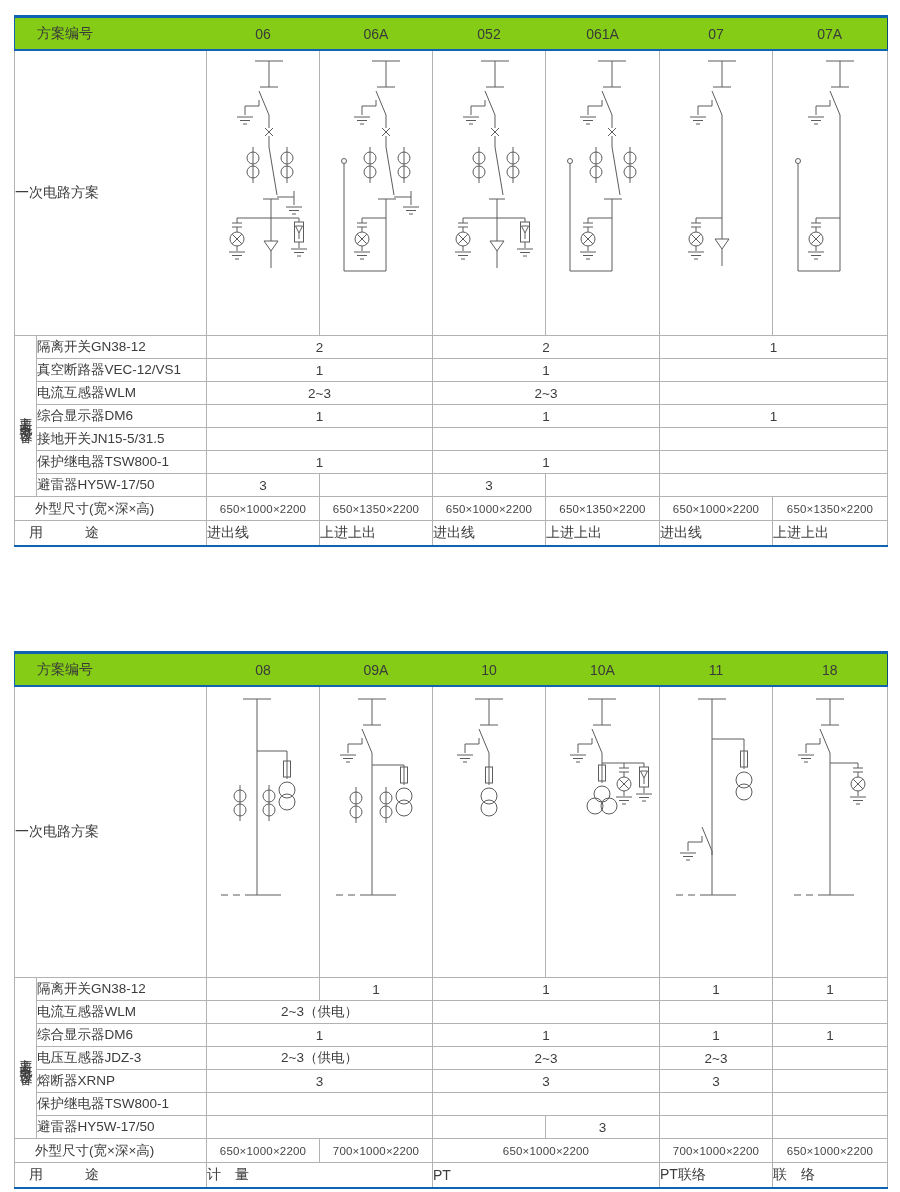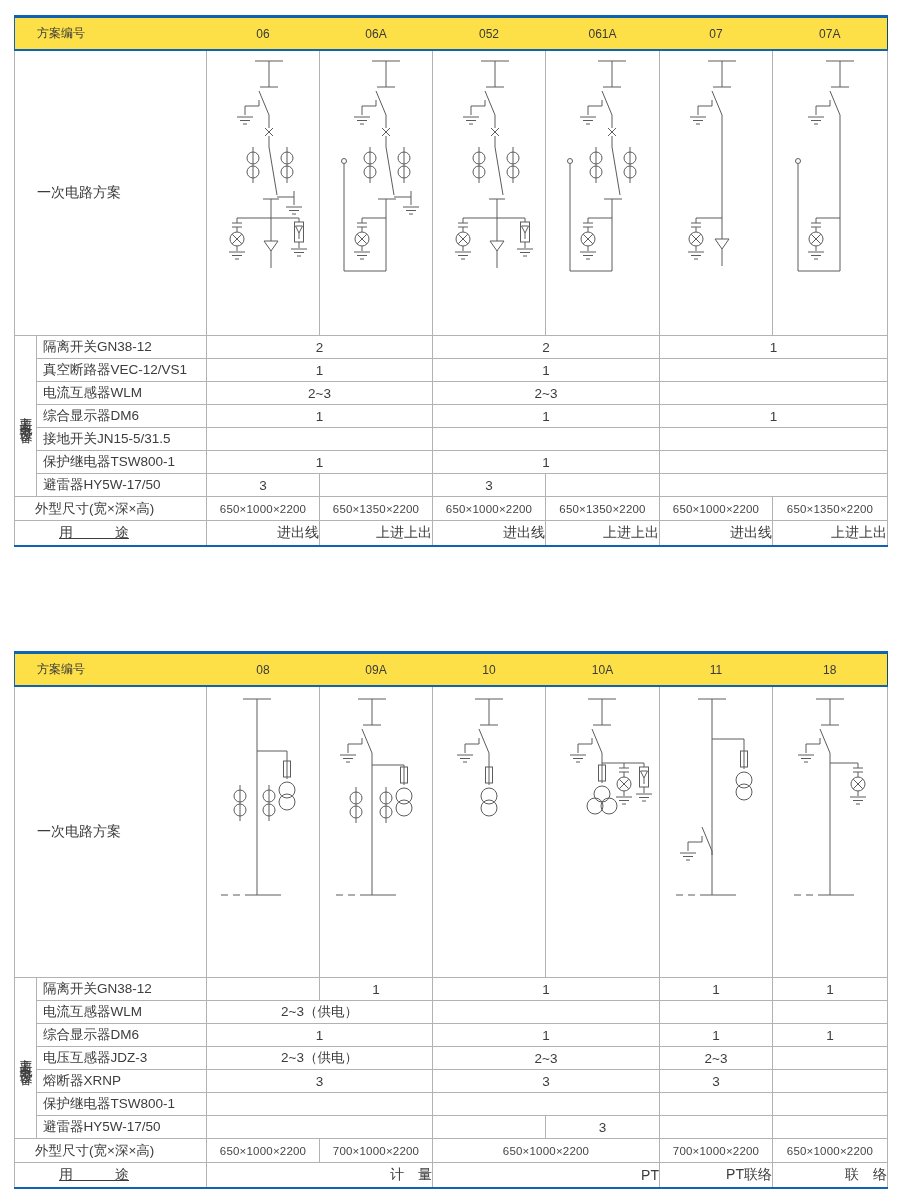--- a/index.html
+++ b/index.html
@@ -8,43 +8,43 @@
     font-family:"Liberation Sans","DejaVu Sans",sans-serif;color:#3c3c3c;
   }
   table.tbl{
     position:absolute;left:14px;width:873px;
     border-collapse:collapse;table-layout:fixed;
   }
   #table1{top:15px;}
   #table2{top:651px;}
   
   tr.hdr th{
-    background:#fde047;border:none;height:31px;
+    background:#84cc16;border:none;height:31px;
     border-top:3px solid #1062b3;border-bottom:2px solid #1062b3;
-    font-size:12px;font-weight:normal;color:#3a3a3a;text-align:center;padding:0;
+    font-size:14px;font-weight:normal;color:#3a3a3a;text-align:center;padding:0;
   }
   tr.hdr th.hl{text-align:left;padding-left:22px;}
   tr.hdr th:first-child{border-left:1px solid #1062b3;}
   tr.hdr th:last-child{border-right:1px solid #0c4a6e;}
   
   td{border:1px solid #b2b2b2;padding:0;font-size:13.5px;color:#3c3c3c;}
   td.diacell{height:284px;vertical-align:top;}
   #table2 td.diacell{height:290px;}
-  td.dialbl{vertical-align:middle;padding-left:22px;font-size:14px;}
-  td.lbl{height:22px;padding-left:6px;text-align:left;}
+  td.dialbl{vertical-align:middle;font-size:14px;}
+  td.lbl{height:22px;text-align:left;}
   td.val{text-align:center;}
   td.vband{width:22px;text-align:center;vertical-align:middle;}
   .vtext{
     writing-mode:vertical-rl;text-orientation:upright;
     letter-spacing:3px;font-size:13px;color:#3a3a3a;display:inline-block;
   }
   td.dims{height:23px;text-align:center;font-size:11.5px;letter-spacing:0.2px;color:#454545;}
   td.dimlbl{height:23px;padding-left:20px;font-size:13.5px;}
-  td.use{height:24px;text-align:right;font-size:14px;}
-  td.uselbl{height:24px;padding-left:44px;font-size:14px;text-decoration:underline;}
+  td.use{height:24px;text-align:left;font-size:14px;}
+  td.uselbl{height:24px;padding-left:14px;font-size:14px;}
   tr.lastrow td{border-bottom:2.5px solid #1062b3;}
   
   svg.dia{display:block;margin:0 auto;stroke:#5c5c5c;stroke-width:1;fill:none;}
   #defs{position:absolute;width:0;height:0;overflow:hidden;}
 </style>
 </head>
 <body>
 
 <svg id="defs" aria-hidden="true">
   <defs>

